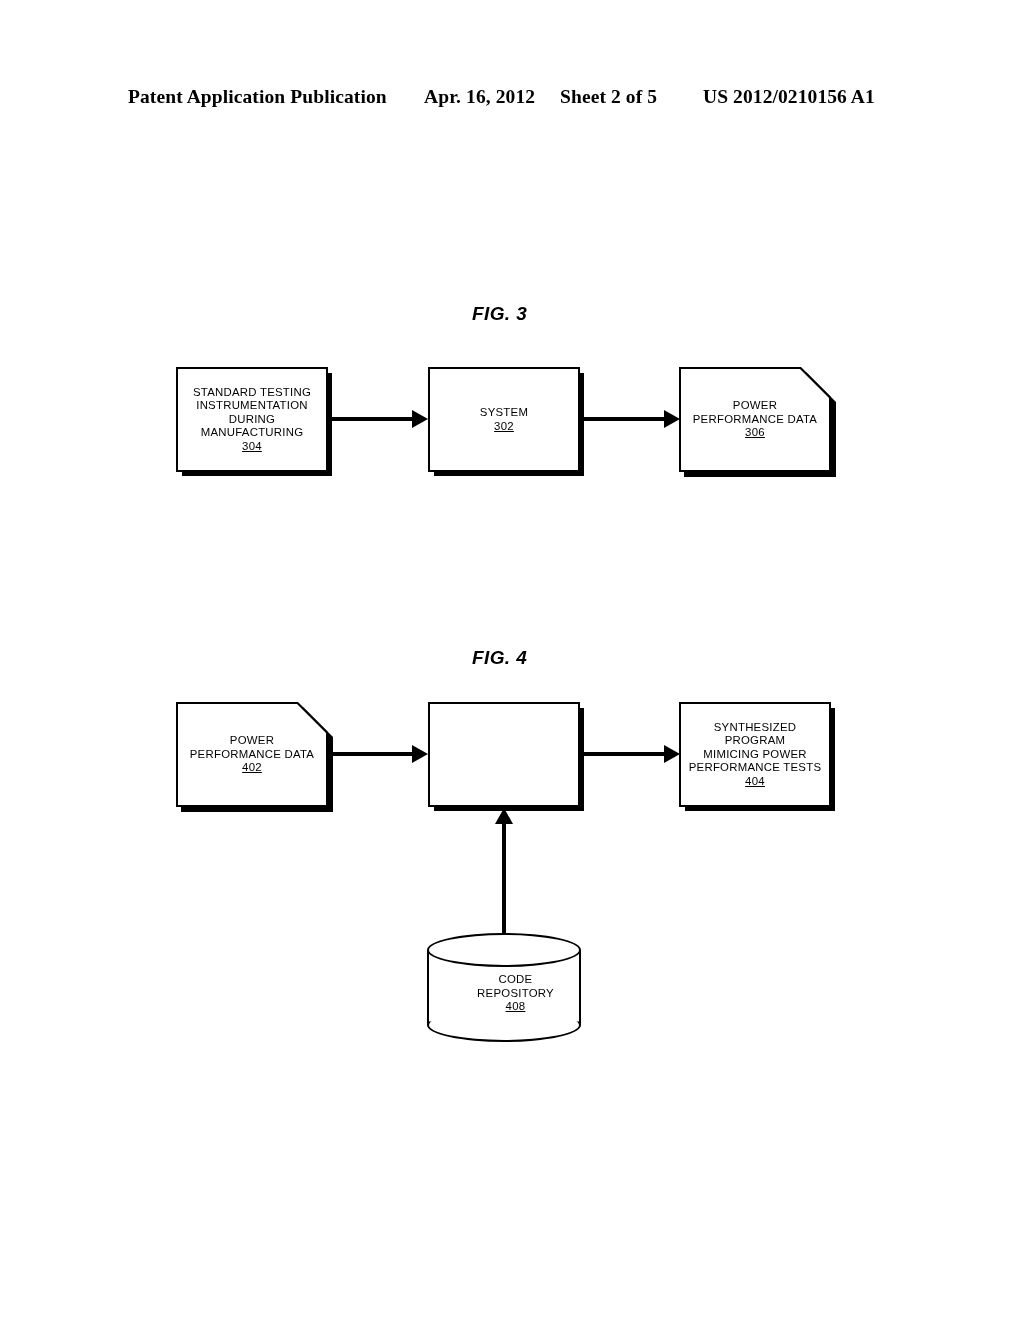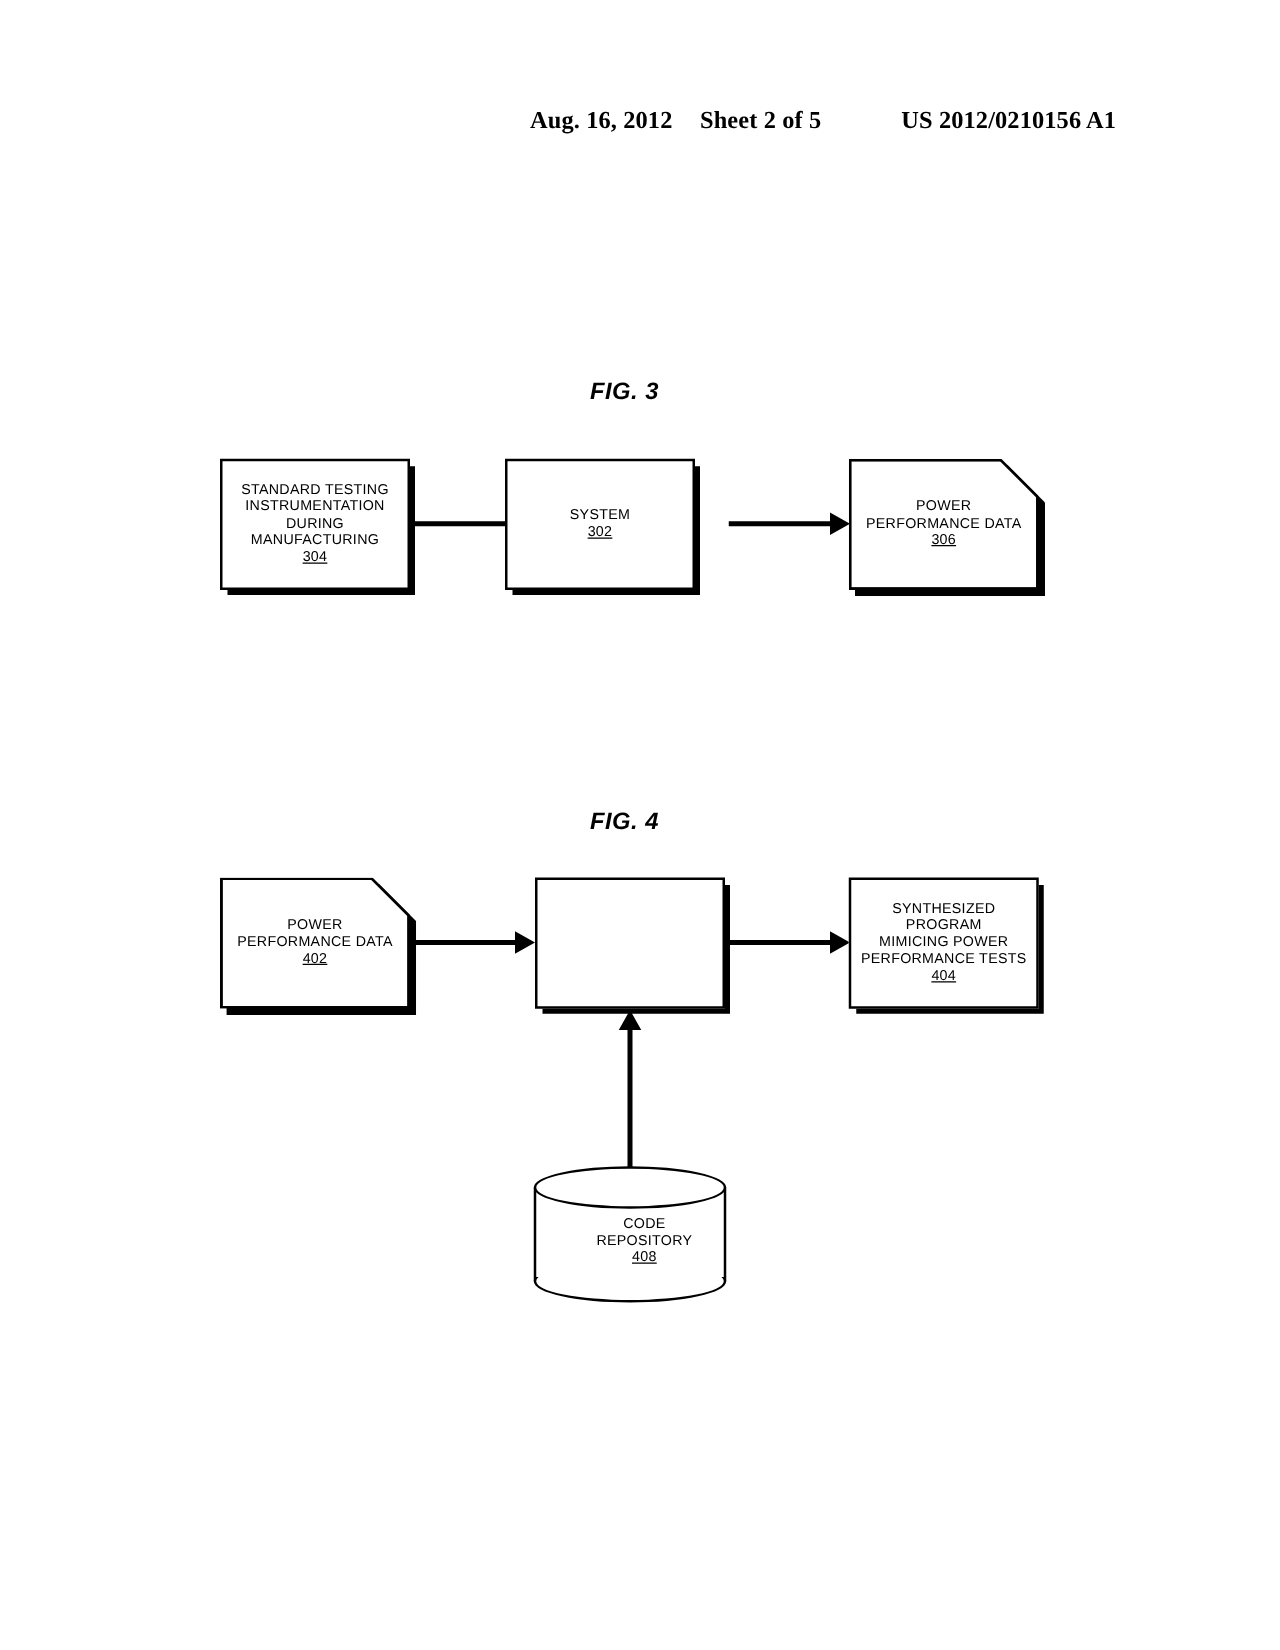--- a/index.html
+++ b/index.html
@@ -27,21 +27,21 @@
     font-weight: bold;
     font-size: 19.5px;
     letter-spacing: 0.1px;
     white-space: nowrap;
     display: flex;
     align-items: baseline;
   }
   .hdr-pub   { position: absolute; left: 0px;   top: 0; }
   .hdr-date  { position: absolute; left: 296px; top: 0; }
   .hdr-sheet { position: absolute; left: 432px; top: 0; }
-  .hdr-num   { position: absolute; left: 575px; top: 0; margin-left: 18px; }
+  .hdr-num   { position: absolute; left: 575px; top: 0; }
 
   
   .fig-caption {
     position: absolute;
     font-family: Liberation Sans, sans-serif;
     font-weight: bold;
     font-style: italic;
     font-size: 19px;
     letter-spacing: 0.4px;
     white-space: nowrap;
@@ -202,21 +202,22 @@
   .arrow-v .shaft {
     width: 4px;
     background: #000;
     flex: 1 1 auto;
   }
 </style>
 </head>
 <body>
 
 <div class="page-header">
-  <span class="hdr-date">Aug. 16, 2012</span>
+  <span class="hdr-pub">Patent Application Publication</span>
+  <span class="hdr-date">Apr. 16, 2012</span>
   <span class="hdr-sheet">Sheet 2 of 5</span>
   <span class="hdr-num">US 2012/0210156 A1</span>
 </div>
 
 <div class="fig-caption" id="fig3-caption">FIG. 3</div>
 
 <div class="node" style="left:176px; top:367px; width:152px; height:105px;">
   <div class="node-rect"></div>
   <div class="node-text">
     <div>STANDARD TESTING</div>
@@ -225,21 +226,21 @@
     <div>MANUFACTURING</div>
     <div><span class="ref">304</span></div>
   </div>
 </div>
 
 <div class="arrow-h" style="left:331px; top:410px; width:97px;">
   <div class="shaft"></div>
   <div class="head"></div>
 </div>
 
-<div class="node" style="left:404px; top:367px; width:152px; height:105px;">
+<div class="node" style="left:428px; top:367px; width:152px; height:105px;">
   <div class="node-rect"></div>
   <div class="node-text">
     <div>SYSTEM</div>
     <div><span class="ref">302</span></div>
   </div>
 </div>
 
 <div class="arrow-h" style="left:583px; top:410px; width:97px;">
   <div class="shaft"></div>
   <div class="head"></div>

